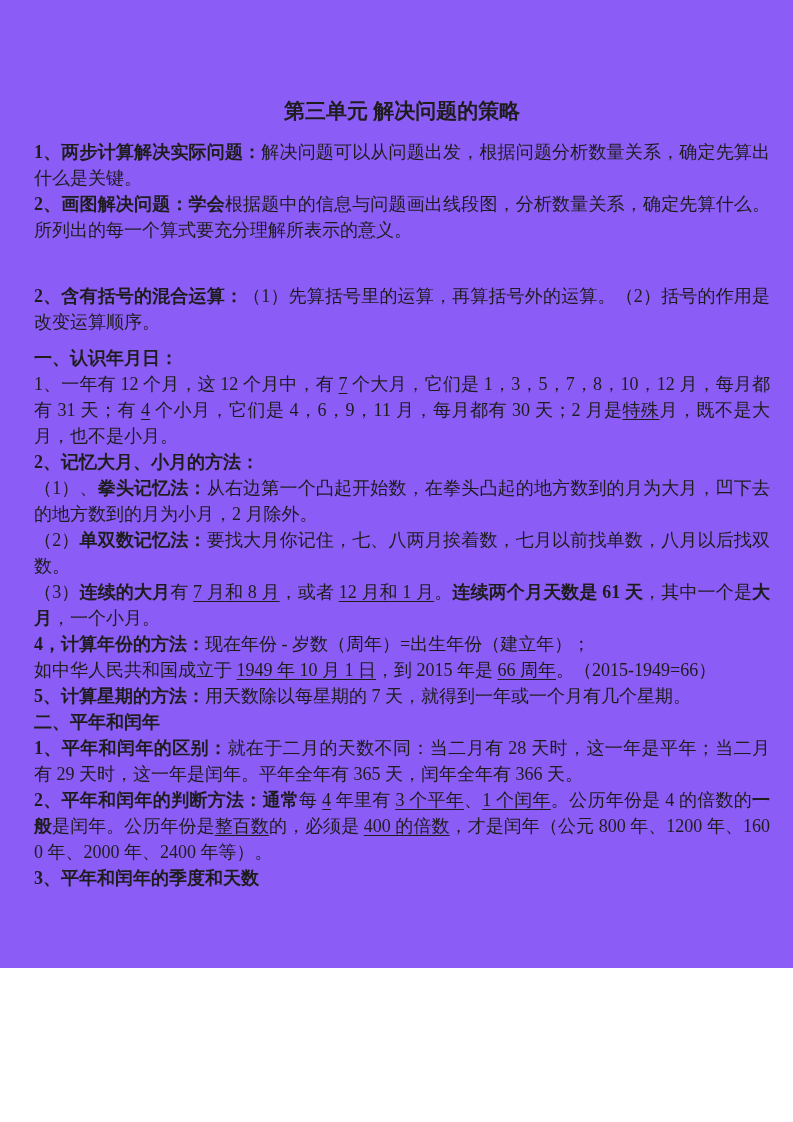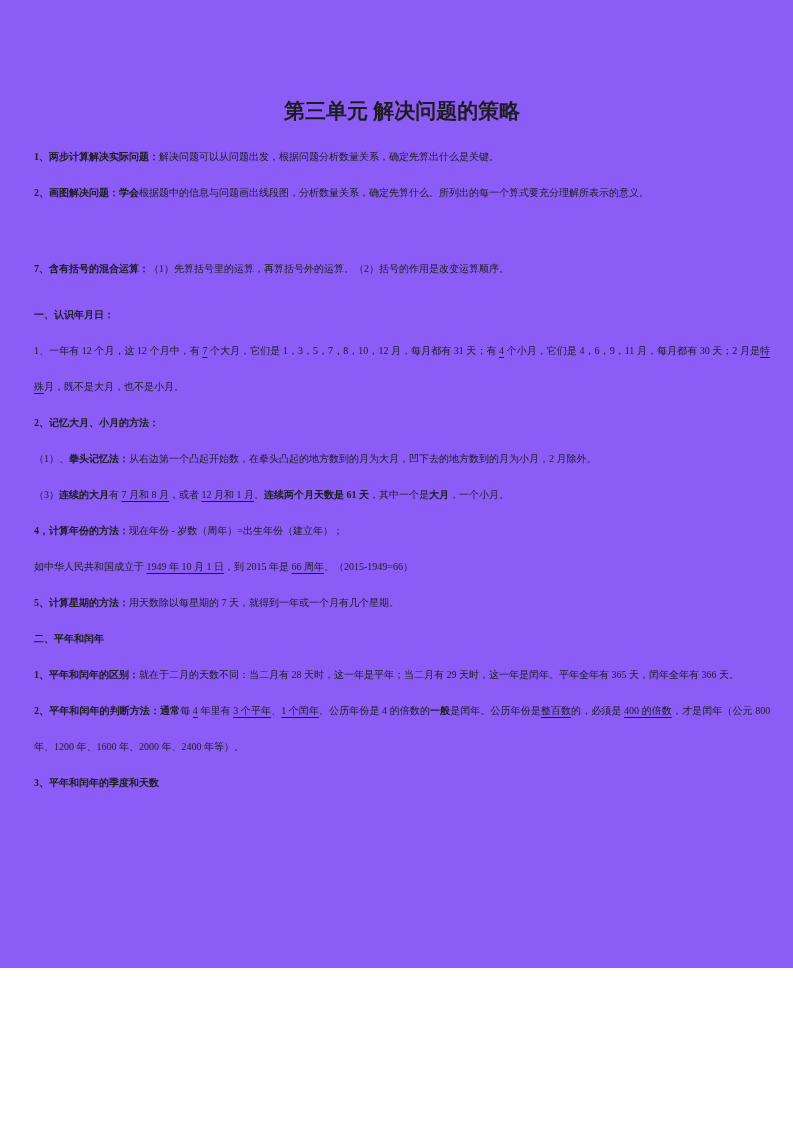--- a/index.html
+++ b/index.html
@@ -21,22 +21,22 @@
     font-size:21px;
     line-height:30px;
     font-weight:700;
     text-align:center;
     margin:0 0 13px 0;
   }
   .content section:nth-child(2){margin-top:40px;}
   .content section:nth-child(3){margin-top:10px;}
   .para{
     margin:0;
-    font-size:10px;
-    line-height:36px;
+    font-size:18px;
+    line-height:26px;
     text-align:justify;
     text-justify:inter-ideograph;
     word-break:break-all;
   }
   .seg-b{font-weight:700;}
   .seg-u{text-decoration:underline;text-underline-offset:3px;text-decoration-thickness:1px;}
   .page-number{
     position:absolute;
     top:1026px;left:0;right:0;
     text-align:center;
@@ -49,27 +49,28 @@
 <body>
 
 <div class="page">
   <div class="content" id="content">
       <section>
         <h2 class="section-title">第三单元 解决问题的策略</h2>
         <p class="para"><span class="seg-b ">1、两步计算解决实际问题：</span><span class="">解决问题可以从问题出发，根据问题分析数量关系，确定先算出什么是关键。</span></p>
         <p class="para"><span class="seg-b ">2、画图解决问题：学会</span><span class="">根据题中的信息与问题画出线段图，分析数量关系，确定先算什么。所列出的每一个算式要充分理解所表示的意义。</span></p>
       </section>
       <section>
-        <p class="para"><span class="seg-b ">7、含有括号的混合运算：</span><span class="">（1）先算括号里的运算，再算括号外的运算。（2）括号的作用是改变运算顺序。</span></p>
+        <p class="para"><span class="seg-b ">2、含有括号的混合运算：</span><span class="">（1）先算括号里的运算，再算括号外的运算。（2）括号的作用是改变运算顺序。</span></p>
       </section>
       <section>
         <p class="para"><span class="seg-b ">一、认识年月日：</span></p>
         <p class="para"><span class="">1、一年有 12 个月，这 12 个月中，有 </span><span class="seg-u">7</span><span class=""> 个大月，它们是 1，3，5，7，8，10，12 月，每月都有 31 天；有 </span><span class="seg-u">4</span><span class=""> 个小月，它们是 4，6，9，11 月，每月都有 30 天；2 月是</span><span class="seg-u">特殊</span><span class="">月，既不是大月，也不是小月。</span></p>
         <p class="para"><span class="seg-b ">2、记忆大月、小月的方法：</span></p>
         <p class="para"><span class="">（1）、</span><span class="seg-b ">拳头记忆法：</span><span class="">从右边第一个凸起开始数，在拳头凸起的地方数到的月为大月，凹下去的地方数到的月为小月，2 月除外。</span></p>
+        <p class="para"><span class="">（2）</span><span class="seg-b ">单双数记忆法：</span><span class="">要找大月你记住，七、八两月挨着数，七月以前找单数，八月以后找双数。</span></p>
         <p class="para"><span class="">（3）</span><span class="seg-b ">连续的大月</span><span class="">有 </span><span class="seg-u">7 月和 8 月</span><span class="">，或者 </span><span class="seg-u">12 月和 1 月</span><span class="">。</span><span class="seg-b ">连续两个月天数是 61 天</span><span class="">，其中一个是</span><span class="seg-b ">大月</span><span class="">，一个小月。</span></p>
         <p class="para"><span class="seg-b ">4，计算年份的方法：</span><span class="">现在年份 - 岁数（周年）=出生年份（建立年）；</span></p>
         <p class="para"><span class="">如中华人民共和国成立于 </span><span class="seg-u">1949 年 10 月 1 日</span><span class="">，到 2015 年是 </span><span class="seg-u">66 周年</span><span class="">。（2015-1949=66）</span></p>
         <p class="para"><span class="seg-b ">5、计算星期的方法：</span><span class="">用天数除以每星期的 7 天，就得到一年或一个月有几个星期。</span></p>
         <p class="para"><span class="seg-b ">二、平年和闰年</span></p>
         <p class="para"><span class="seg-b ">1、平年和闰年的区别：</span><span class="">就在于二月的天数不同：当二月有 28 天时，这一年是平年；当二月有 29 天时，这一年是闰年。平年全年有 365 天，闰年全年有 366 天。</span></p>
         <p class="para"><span class="seg-b ">2、平年和闰年的判断方法：通常</span><span class="">每 </span><span class="seg-u">4</span><span class=""> 年里有 </span><span class="seg-u">3 个平年</span><span class="">、</span><span class="seg-u">1 个闰年</span><span class="">。公历年份是 4 的倍数的</span><span class="seg-b ">一般</span><span class="">是闰年。公历年份是</span><span class="seg-u">整百数</span><span class="">的，必须是 </span><span class="seg-u">400 的倍数</span><span class="">，才是闰年（公元 800 年、1200 年、1600 年、2000 年、2400 年等）。</span></p>
         <p class="para"><span class="seg-b ">3、平年和闰年的季度和天数</span></p>
       </section>
     </div>

